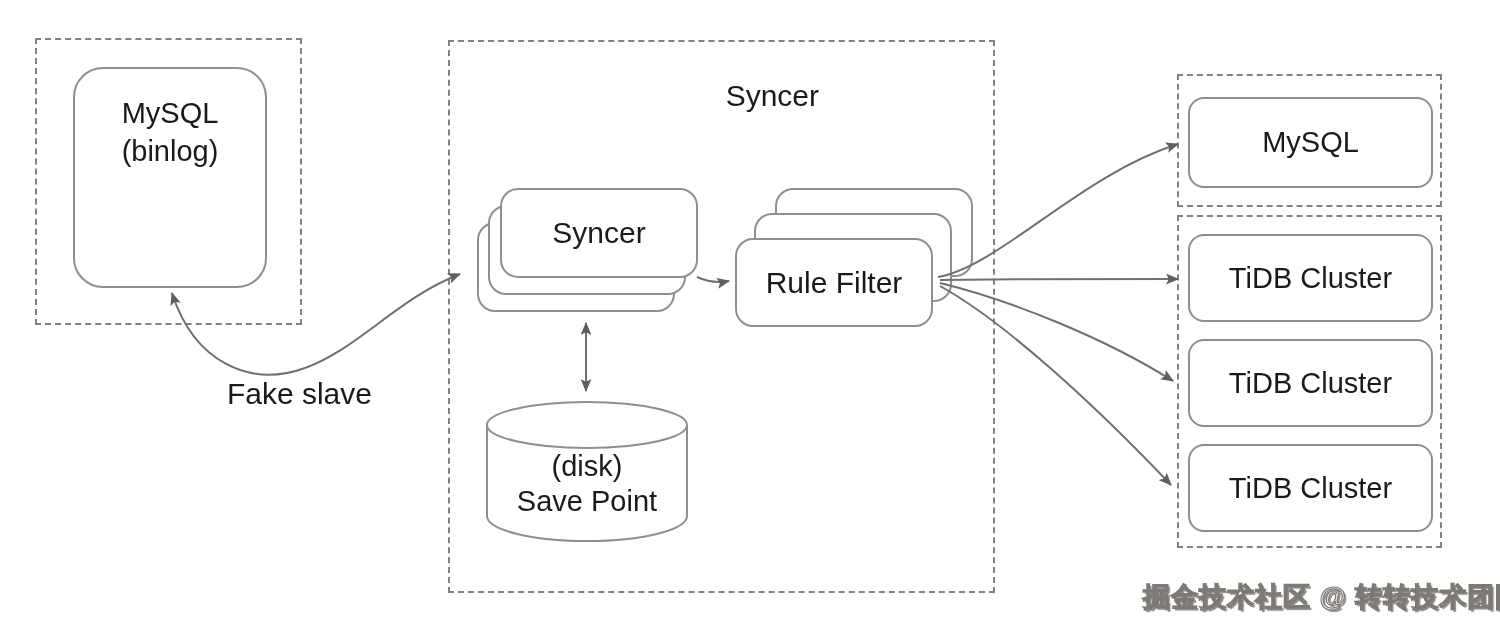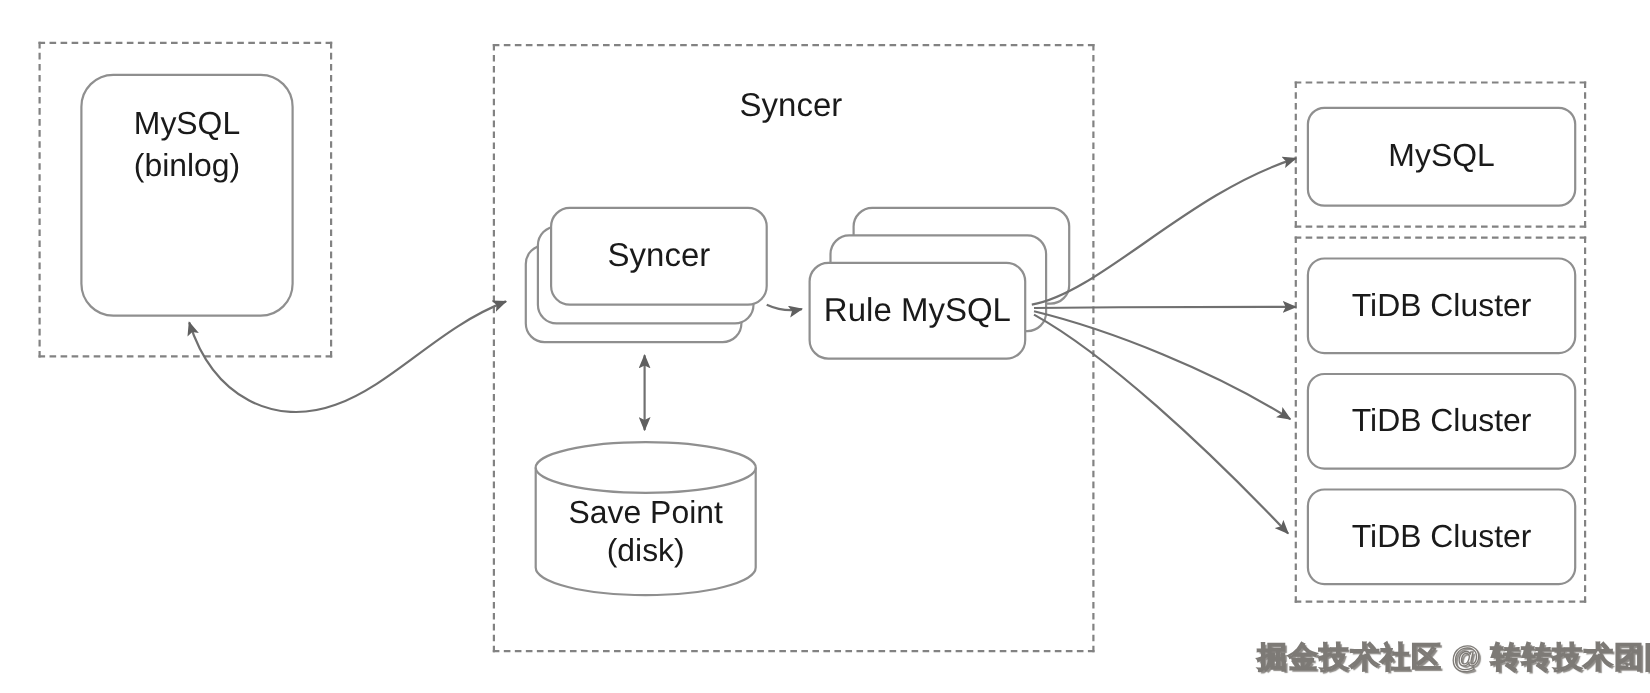--- a/index.html
+++ b/index.html
@@ -31,21 +31,21 @@
     align-items: center;
     justify-content: center;
     text-align: center;
   }
   .label {
     position: absolute;
     text-align: center;
     white-space: nowrap;
   }
   .fs29 { font-size: 29px; }
-  .fs30 { font-size: 30px; }
+  .fs30 { font-size: 30px; text-align: right; }
   .two-line { line-height: 38px; }
   .arrow-layer {
     position: absolute;
     left: 0; top: 0;
     width: 1500px; height: 630px;
     z-index: 5;
     pointer-events: none;
   }
   .overlay-text {
     z-index: 6;
@@ -72,40 +72,41 @@
   <div class="dashed-box" style="left:35px; top:38px; width:267px; height:287px;"></div>
 
   <div class="round-box" style="left:73px; top:67px; width:194px; height:221px; border-radius:30px; align-items:flex-start;">
     <div class="two-line fs29" style="margin-top:25px;">
       <div>MySQL</div>
       <div>(binlog)</div>
     </div>
   </div>
 
 
+  <div class="label fs30" style="left:192px; top:377px; width:180px;">Fake slave</div>
 
   <div class="dashed-box" style="left:448px; top:40px; width:547px; height:553px;"></div>
 
   <div class="label fs30" style="left:619px; top:79px; width:200px;">Syncer</div>
 
   <div class="round-box" style="left:477px; top:222px; width:198px; height:90px; border-radius:18px;"></div>
   <div class="round-box" style="left:488px; top:205px; width:198px; height:90px; border-radius:18px;"></div>
   <div class="round-box fs30" style="left:500px; top:188px; width:198px; height:90px; border-radius:18px;">
     <span>Syncer</span>
   </div>
 
   <div class="round-box" style="left:775px; top:188px; width:198px; height:89px; border-radius:18px;"></div>
   <div class="round-box" style="left:754px; top:213px; width:198px; height:89px; border-radius:18px;"></div>
   <div class="round-box fs30" style="left:735px; top:238px; width:198px; height:89px; border-radius:18px;">
-    <span>Rule MySQL</span>
+    <span>Rule Filter</span>
   </div>
 
   <div class="label fs29 overlay-text" style="left:487px; top:449px; width:200px; line-height:35px; z-index:6;">
+    <div>(disk)</div>
     <div>Save Point</div>
-    <div>(disk)</div>
   </div>
 
   <div class="dashed-box" style="left:1177px; top:74px; width:265px; height:133px;"></div>
   <div class="round-box fs29" style="left:1188px; top:97px; width:245px; height:91px; border-radius:16px;">
     <span>MySQL</span>
   </div>
 
   <div class="dashed-box" style="left:1177px; top:215px; width:265px; height:333px;"></div>
   <div class="round-box fs29" style="left:1188px; top:234px; width:245px; height:88px; border-radius:16px;">
     <span>TiDB Cluster</span>

